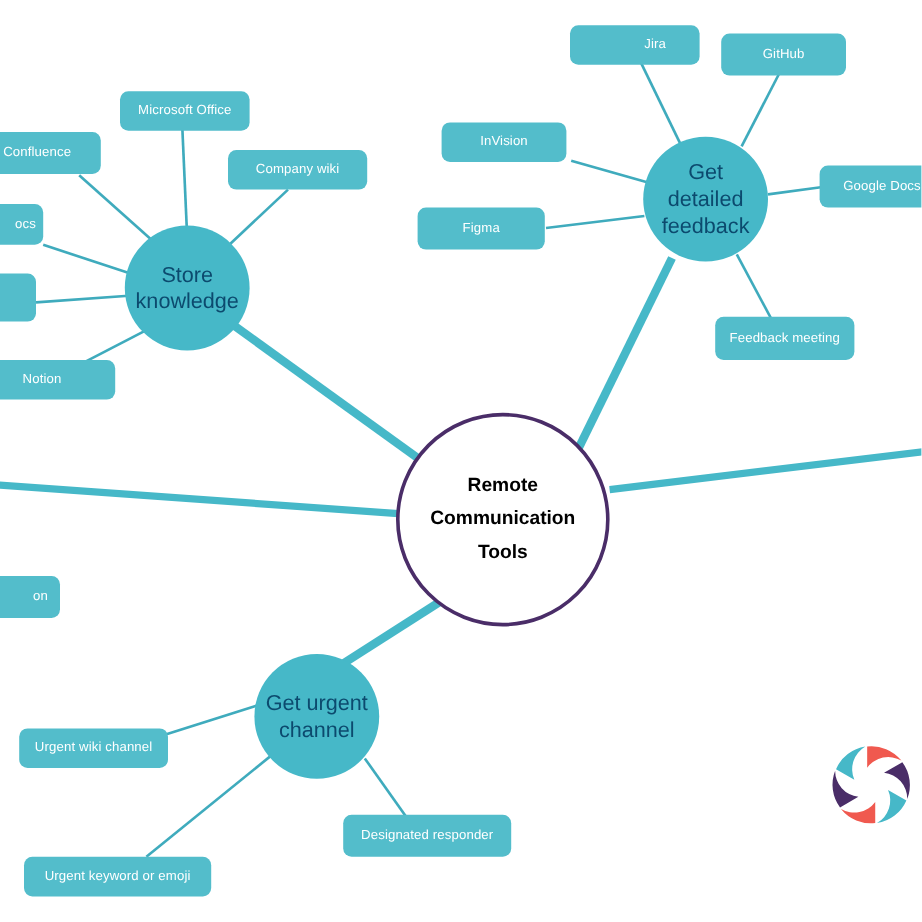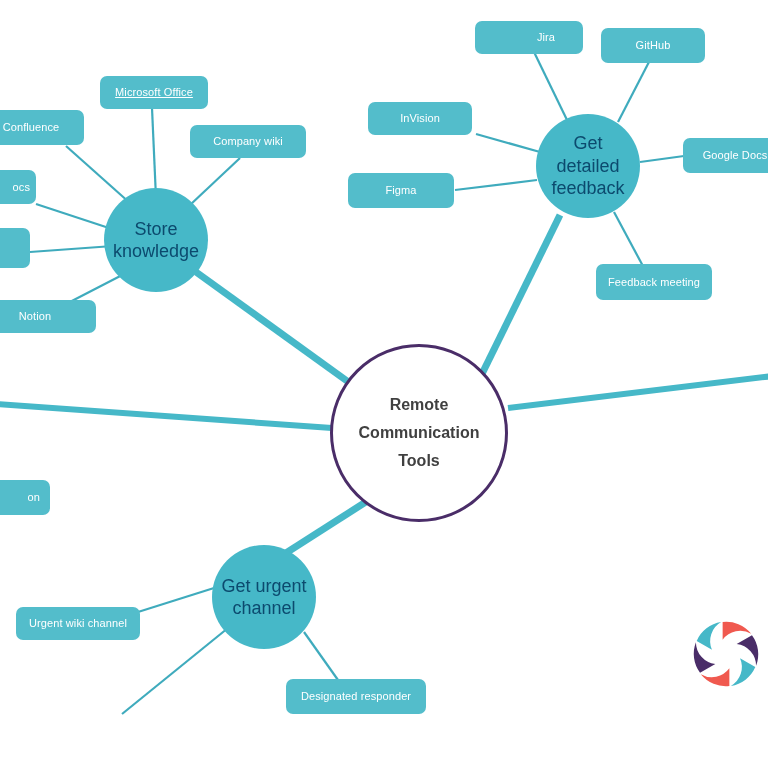--- a/index.html
+++ b/index.html
@@ -56,21 +56,21 @@
     line-height: 1.25;
     font-weight: 400;
     padding: 6px;
   }
   .center-node {
     position: absolute;
     box-sizing: border-box;
     background: #ffffff;
     border: 3px solid #4a2d68;
     border-radius: 50%;
-    color: #404040;
+    color: #000000;
     display: flex;
     align-items: center;
     justify-content: center;
     text-align: center;
     font-size: 16px;
     font-weight: bold;
     line-height: 1.75;
   }
   .center-node .ctext {
     display: block;
@@ -112,21 +112,21 @@
 
     <line x1="214" y1="588" x2="138" y2="612" stroke="#3fabbd" stroke-width="2.2"></line>
     <line x1="228" y1="628" x2="122" y2="714" stroke="#3fabbd" stroke-width="2.2"></line>
     <line x1="304" y1="632" x2="338" y2="680" stroke="#3fabbd" stroke-width="2.2"></line>
   </svg>
 
   <div class="node-box" style="left:-22px; top:110px; width:106px; height:35px;">
     <span>Confluence</span>
   </div>
 
-  <div class="node-box" style="left:100px; top:76px; width:108px; height:33px;text-decoration:underline;">
+  <div class="node-box" style="left:100px; top:76px; width:108px; height:33px;">
     <span>Microsoft Office</span>
   </div>
 
   <div class="node-box" style="left:190px; top:125px; width:116px; height:33px;">
     <span>Company wiki</span>
   </div>
 
   <div class="node-box" style="left:-38px; top:170px; width:74px; height:34px; justify-content:flex-end; padding-right:6px;">
     <span>ocs</span>
   </div>
@@ -174,20 +174,23 @@
     <span>
       <span>Get detailed</span><br>
       <span>feedback</span>
     </span>
   </div>
 
   <div class="node-box" style="left:16px; top:607px; width:124px; height:33px;">
     <span>Urgent wiki channel</span>
   </div>
 
+  <div class="node-box" style="left:20px; top:714px; width:156px; height:33px;">
+    <span>Urgent keyword or emoji</span>
+  </div>
 
   <div class="node-box" style="left:286px; top:679px; width:140px; height:35px;">
     <span>Designated responder</span>
   </div>
 
   <div class="hub" style="left:212px; top:545px; width:104px; height:104px;">
     <span>
       <span>Get urgent</span><br>
       <span>channel</span>
     </span>

